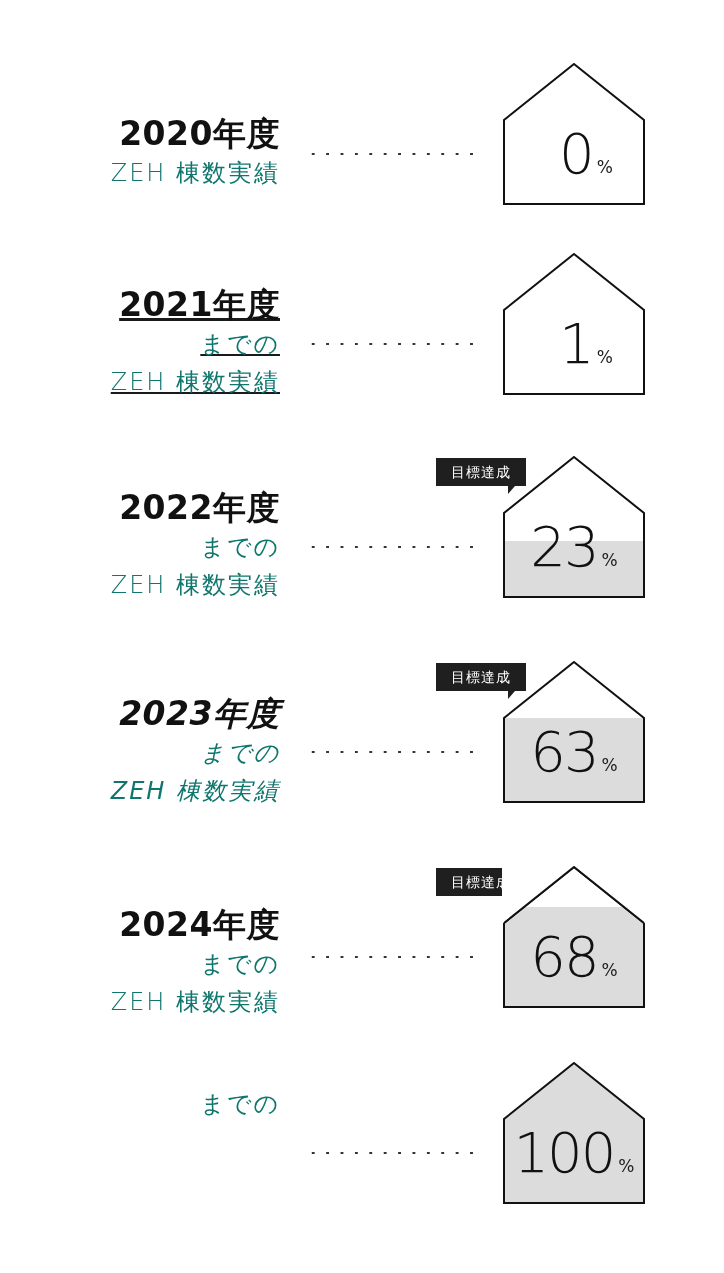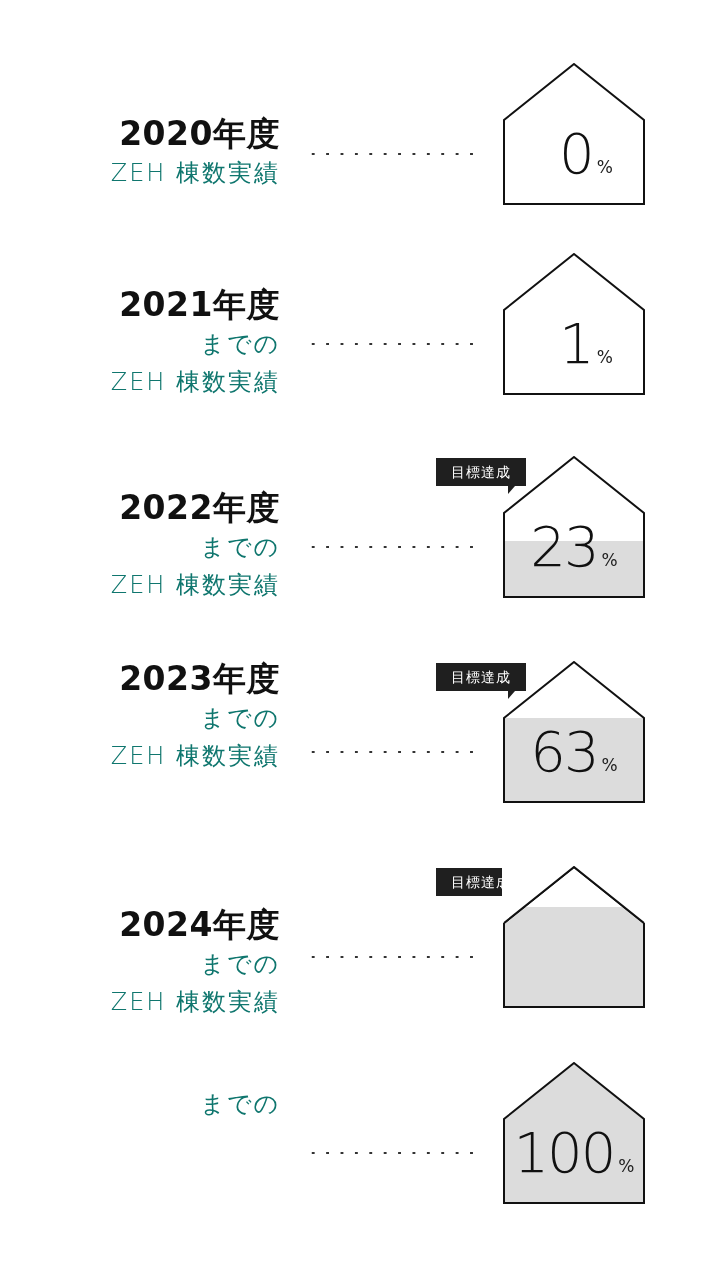--- a/index.html
+++ b/index.html
@@ -35,21 +35,21 @@
     <svg width="144" height="143">
       <polygon points="72,1 142,57 142,141 2,141 2,57" fill="#ffffff" stroke="#111" stroke-width="2"></polygon>
     </svg>
     <div class="value" style="left:12px;">
       <span class="num">0</span><span class="pct">%</span>
     </div>
   </div>
 </div>
 
 <div class="row" style="top:0;">
-  <div class="label" style="top:285px;">
+  <div class="label" style="top:285px;text-decoration:underline;">
     <span class="year">2021年度</span>
     <span class="sub">までの</span>
     <span class="sub">ZEH 棟数実績</span>
   </div>
   <div class="dots" style="top:342px;"></div>
   <div class="house" style="top:253px;">
     <svg width="144" height="143">
       <polygon points="72,1 142,57 142,141 2,141 2,57" fill="#ffffff" stroke="#111" stroke-width="2"></polygon>
     </svg>
     <div class="value" style="left:12px;">
@@ -72,21 +72,21 @@
       <rect x="2" y="85" width="140" height="56" fill="#dcdcdc"></rect>
       <polygon points="72,1 142,57 142,141 2,141 2,57" fill="none" stroke="#111" stroke-width="2"></polygon>
     </svg>
     <div class="value">
       <span class="num">23</span><span class="pct">%</span>
     </div>
   </div>
 </div>
 
 <div class="row" style="top:0;">
-  <div class="label" style="top:659px;">
+  <div class="label" style="top:694px;font-style:italic;">
     <span class="year">2023年度</span>
     <span class="sub">までの</span>
     <span class="sub">ZEH 棟数実績</span>
   </div>
   <div class="dots" style="top:750px;"></div>
   <div class="badge" style="top:663px;">目標達成</div>
   <div class="house" style="top:661px;">
     <svg width="144" height="143">
       <polygon points="72,1 142,57 142,141 2,141 2,57" fill="#ffffff" stroke="none"></polygon>
       <rect x="2" y="57" width="140" height="84" fill="#dcdcdc"></rect>
@@ -111,20 +111,23 @@
       <polygon points="72,1 142,57 142,141 2,141 2,57" fill="#dcdcdc" stroke="none"></polygon>
       <polygon points="72,1 142,57 142,41 2,41 2,57" fill="#ffffff" stroke="none"></polygon>
       <rect x="2" y="0" width="140" height="41" fill="#ffffff"></rect>
       <polygon points="2,57 2,41 22,41" fill="#ffffff"></polygon>
       <polygon points="142,57 142,41 122,41" fill="#ffffff"></polygon>
       <polygon points="72,1 142,57 142,141 2,141 2,57" fill="none" stroke="#111" stroke-width="2"></polygon>
       <polygon points="0,0 72,0 72,1 2,57 0,57" fill="#ffffff"></polygon>
       <polygon points="144,0 72,0 72,1 142,57 144,57" fill="#ffffff"></polygon>
       <polyline points="2,57 72,1 142,57" fill="none" stroke="#111" stroke-width="2"></polyline>
     </svg>
+    <div class="value">
+      <span class="num">68</span><span class="pct">%</span>
+    </div>
   </div>
 </div>
 
 <div class="row" style="top:0;">
   <div class="label" style="top:1085px;">
     <span class="sub">までの</span>
   </div>
   <div class="dots" style="top:1151px;"></div>
   <div class="house" style="top:1062px;">
     <svg width="144" height="143">

